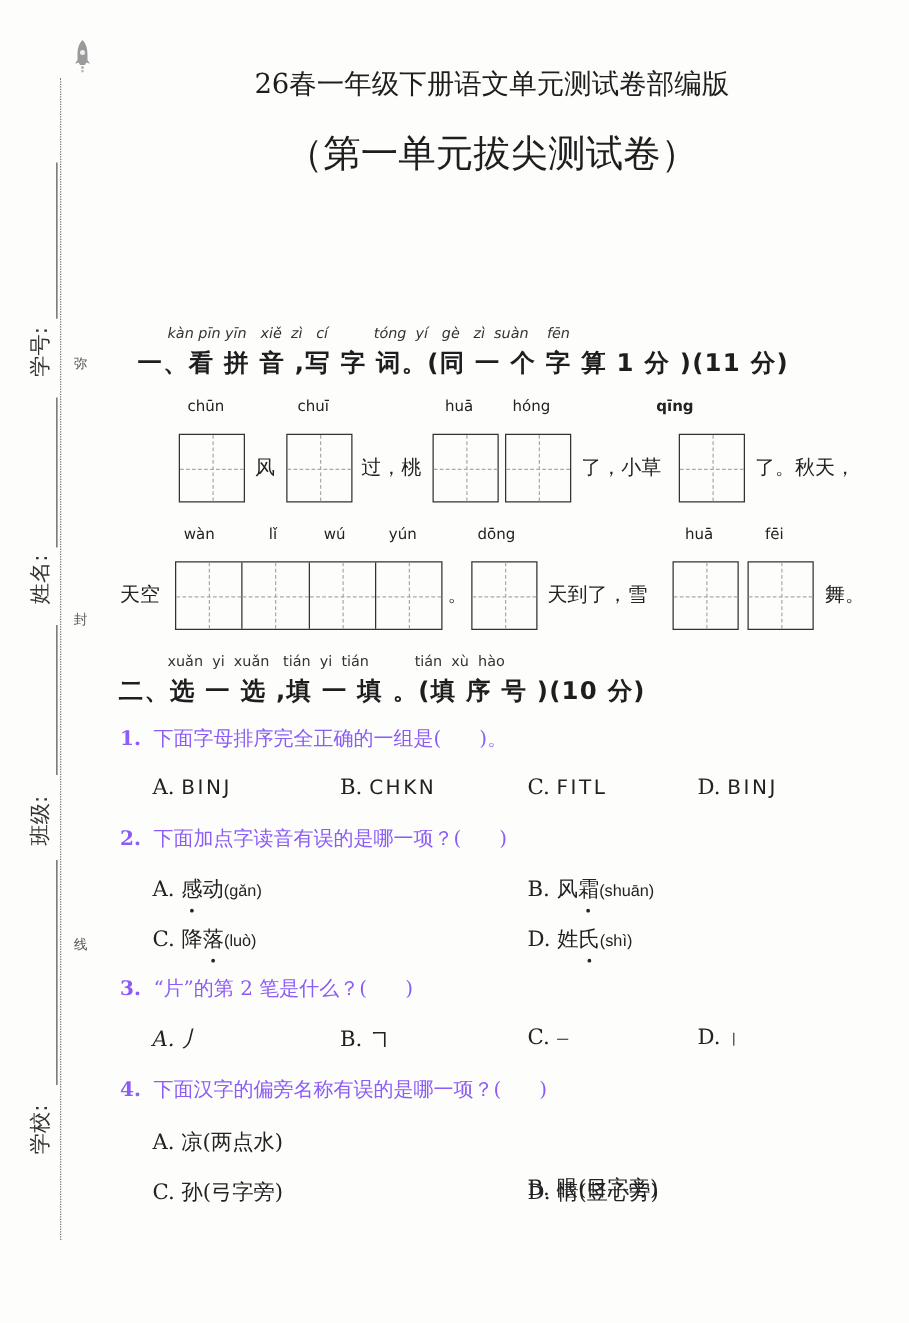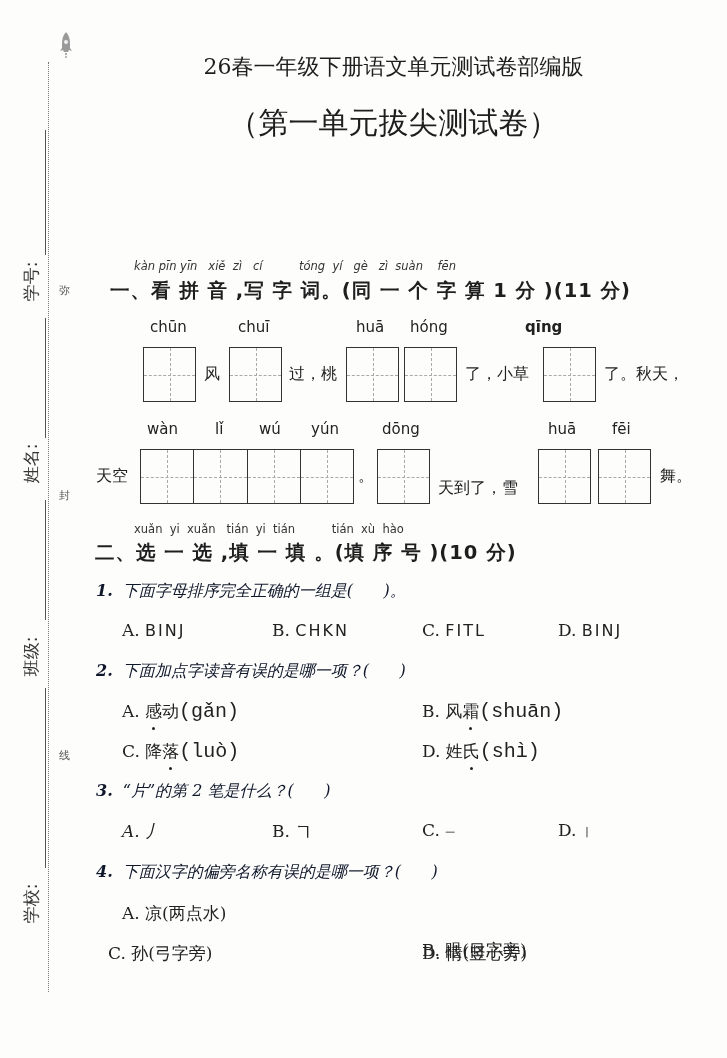--- a/index.html
+++ b/index.html
@@ -19,35 +19,35 @@
   .title2 { top: 103px; font-size: 30px; }
   
   table.score { position: absolute; left: 110px; top: 171px; border-collapse: collapse; font-family: "DejaVu Sans", sans-serif;
                 font-size: 12px; font-weight: bold; color: #222; }
   table.score td { border: 1.5px solid #333; width: 60px; height: 28px; text-align: center; padding: 0; }
   table.score td.first { width: 62px; }
   
   .pinyin-row { position: absolute; font-family: "DejaVu Sans", sans-serif; font-size: 11.5px; color: #333; white-space: pre; }
   .section-head { position: absolute; font-family: "DejaVu Sans", sans-serif; font-size: 19.5px; font-weight: bold; color: #1e1e1e;
                   letter-spacing: 1px; white-space: pre; }
-  .py { position: absolute; font-family: "DejaVu Sans", sans-serif; font-size: 15px; color: #222; }
+  .py { position: absolute; font-family: "DejaVu Sans", sans-serif; font-size: 12px; color: #222; }
   .box { position: absolute; width: 53px; height: 55px; border: 1.5px solid #333; box-sizing: border-box; background: transparent; }
   .box::before { content: ""; position: absolute; left: 50%; top: 0; bottom: 0; border-left: 1px dashed #aaa; }
   .box::after { content: ""; position: absolute; top: 50%; left: 0; right: 0; border-top: 1px dashed #aaa; }
   .multi { position: absolute; height: 55px; border: 1.5px solid #333; box-sizing: border-box; display: flex; }
   .cell { flex: 1; position: relative; border-right: 1.5px solid #333; }
   .cell:last-child { border-right: none; }
   .cell::before { content: ""; position: absolute; left: 50%; top: 0; bottom: 0; border-left: 1px dashed #aaa; }
   .cell::after { content: ""; position: absolute; top: 50%; left: 0; right: 0; border-top: 1px dashed #aaa; }
   .txt { position: absolute; font-family: "DejaVu Serif", serif; font-size: 16px; color: #222; white-space: pre; }
-  .q { position: absolute; font-family: "DejaVu Serif", serif; font-size: 16px; color: #0f172a; white-space: pre; font-style: italic; }
+  .q { position: absolute; font-family: "DejaVu Serif", serif; font-size: 16px; color: #8b5cf6; white-space: pre; }
   .qnum { font-weight: bold; font-family: "DejaVu Serif", serif; margin-right: 10px; }
   .opt { position: absolute; font-family: "DejaVu Serif", serif; font-size: 17px; color: #222; white-space: pre; }
   .opt .latin { font-family: "DejaVu Sans", sans-serif; font-size: 16px; letter-spacing: 2px; }
-  .opt .pyin { font-family: Liberation Mono, monospace; font-size: 20px; }
+  .opt .pyin { font-family: Liberation Sans, sans-serif; font-size: 13px; }
   .dot { position: relative; display: inline-block; }
   .dot::after { content: ""; position: absolute; left: 50%; bottom: -7px; width: 3px; height: 3px; margin-left: -1.5px; border-radius: 50%; background: #222; }
 </style>
 </head>
 <body>
 
 <div>
   <svg class="rocket" viewBox="0 0 14 26">
     <path d="M7 0 C10 3 11 7 11 12 L11 16 L13 19 L10 18 L9 20 L5 20 L4 18 L1 19 L3 16 L3 12 C3 7 4 3 7 0 Z" fill="#9a9a9a"></path>
     <circle cx="7" cy="10" r="2" fill="#eee"></circle>
@@ -107,21 +107,21 @@
 
 <div class="txt" style="left:96px;top:466px;">天空</div>
 <div class="multi" style="left:140px;top:449px;width:214px;">
   <div class="cell"></div>
   <div class="cell"></div>
   <div class="cell"></div>
   <div class="cell"></div>
 </div>
 <div class="txt" style="left:358px;top:466px;">。</div>
 <div class="box" style="left:377px;top:449px;"></div>
-<div class="txt" style="left:438px;top:466px;margin-top:12px;">天到了，雪</div>
+<div class="txt" style="left:438px;top:466px;">天到了，雪</div>
 <div class="box" style="left:538px;top:449px;"></div>
 <div class="box" style="left:598px;top:449px;"></div>
 <div class="txt" style="left:660px;top:466px;">舞。</div>
 
 <div class="pinyin-row" style="left:134px;top:522px;">xuǎn  yi  xuǎn   tián  yi  tián          tián  xù  hào</div>
 <div class="section-head" style="left:95px;top:539px;">二、选 一 选 ,填 一 填 。(填 序 号 )(10 分)</div>
 
 <div class="q" style="left:96px;top:581px;"><span class="qnum">1.</span><span>下面字母排序完全正确的一组是(      )。</span></div>
 <div class="opt" style="left:122px;top:620px;"><span>A.</span> <span class="latin">BINJ</span></div>
 <div class="opt" style="left:272px;top:620px;"><span>B.</span> <span class="latin">CHKN</span></div>
@@ -136,14 +136,14 @@
 
 <div class="q" style="left:96px;top:781px;"><span class="qnum">3.</span><span>“片”的第 2 笔是什么？(      )</span></div>
 <div class="opt" style="left:122px;top:820px;font-style:italic;"><span>A.</span> <span>丿</span></div>
 <div class="opt" style="left:272px;top:820px;"><span>B.</span> <span>㇕</span></div>
 <div class="opt" style="left:422px;top:820px;"><span>C.</span> <span style="font-size:10px">一</span></div>
 <div class="opt" style="left:558px;top:820px;"><span>D.</span> <span style="font-size:11px">丨</span></div>
 
 <div class="q" style="left:96px;top:862px;"><span class="qnum">4.</span><span>下面汉字的偏旁名称有误的是哪一项？(      )</span></div>
 <div class="opt" style="left:122px;top:902px;"><span>A.</span> <span>凉(两点水)</span></div>
 <div class="opt" style="left:422px;top:902px;margin-top:37px;"><span>B.</span> <span>眼(目字旁)</span></div>
-<div class="opt" style="left:108px;top:942px;"><span>C.</span> <span>孙(弓字旁)</span></div>
+<div class="opt" style="left:122px;top:942px;"><span>C.</span> <span>孙(弓字旁)</span></div>
 <div class="opt" style="left:422px;top:942px;"><span>D.</span> <span>情(竖心旁)</span></div>
 
 </body></html>

